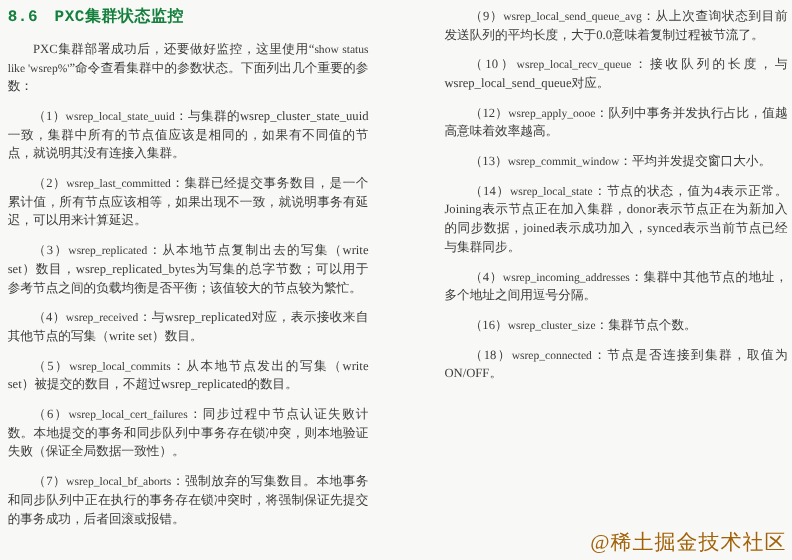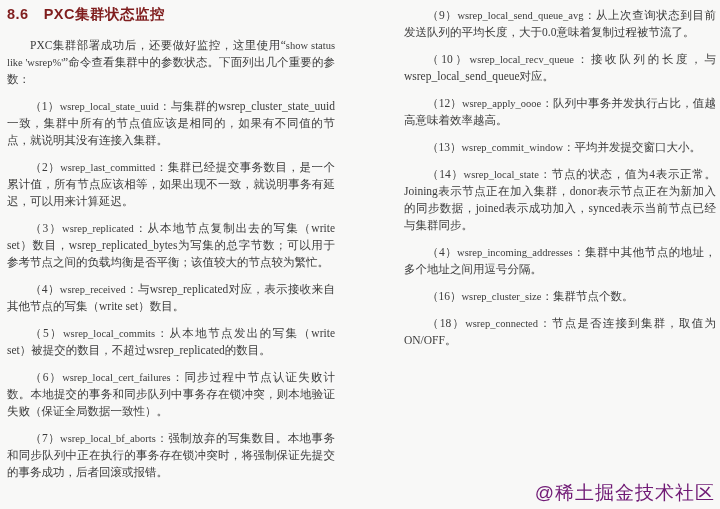--- a/index.html
+++ b/index.html
@@ -9,46 +9,46 @@
     height: 509px;
     background: #f8f8f7;
     overflow: hidden;
     font-family: "Liberation Serif", serif;
     color: #3b3b3b;
   }
   .col { position: absolute; top: 0; }
   .col-left  { left: 7px;   width: 328px; padding-top: 5px; }
   .col-right { left: 404px; width: 312px; padding-top: 7px; }
   .doc-title {
-    font-family: Liberation Sans, sans-serif;
+    font-family: Liberation Mono, monospace;
     font-size: 14.5px;
     font-weight: 600;
     letter-spacing: 0.5px;
-    color: #7f1d1d;
+    color: #15803d;
     margin: 0 0 13px 0;
   }
   .para {
     font-size: 11.5px;
     line-height: 17px;
     text-align: justify;
     text-indent: 2em;
     margin: 0 0 10px 0;
   }
   .mono {
     font-family: Liberation Serif, serif;
     font-size: 10.5px;
   }
   .watermark {
     position: absolute;
     right: 5px;
     bottom: 3px;
     font-size: 19px;
     letter-spacing: 1px;
-    color: #701a75;
-    font-family: Liberation Sans, sans-serif;
+    color: #a16207;
+    font-family: Liberation Serif, serif;
   }
 </style>
 </head>
 <body>
 
 <div class="page">
 
   <div class="col col-left">
     <h1 class="doc-title">8.6　PXC集群状态监控</h1>
     <p class="para"><span>PXC集群部署成功后，还要做好监控，这里使用“</span><span class="mono">show status like 'wsrep%'</span><span>”命令查看集群中的参数状态。下面列出几个重要的参数：</span></p>

